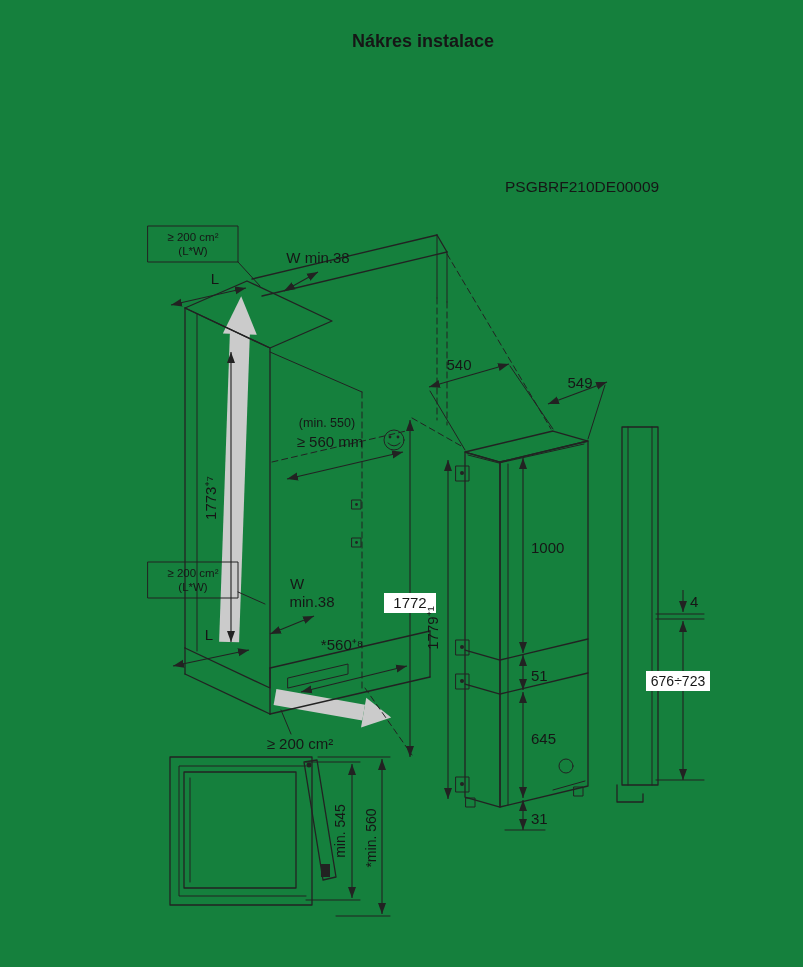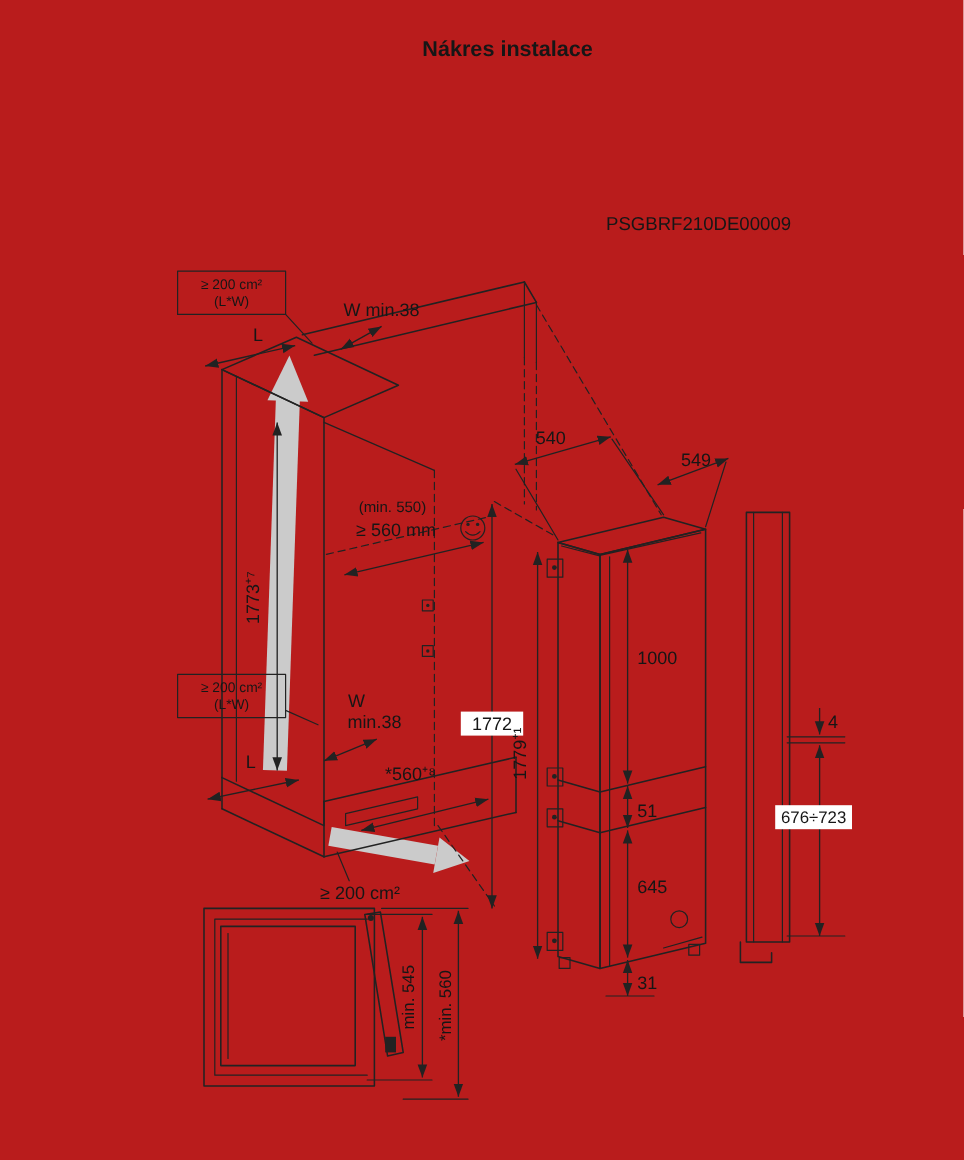--- a/index.html
+++ b/index.html
@@ -1,16 +1,16 @@
 <!DOCTYPE html>
 <html><head>
 <meta charset="utf-8">
 <style>
   html,body{margin:0;padding:0;background:#ffffff;}
-  .page{position:relative;width:803px;height:967px;background:#b91c1c;overflow:hidden;
+  .page{position:relative;width:803px;height:967px;background:#15803d;overflow:hidden;
         font-family:"Liberation Sans",sans-serif;}
   svg{display:block;}
   .ln{fill:none;stroke:#222;stroke-width:1.3;stroke-linejoin:round;stroke-linecap:round;}
   .thin{stroke-width:1;}
   .dash{stroke-dasharray:6 4;stroke-width:1;}
   .dim{fill:none;stroke:#222;stroke-width:1.1;}
   text{fill:#161616;}
   .t18{font-size:18px;font-weight:bold;}
   .t15{font-size:15px;}
   .t155{font-size:15.5px;}

